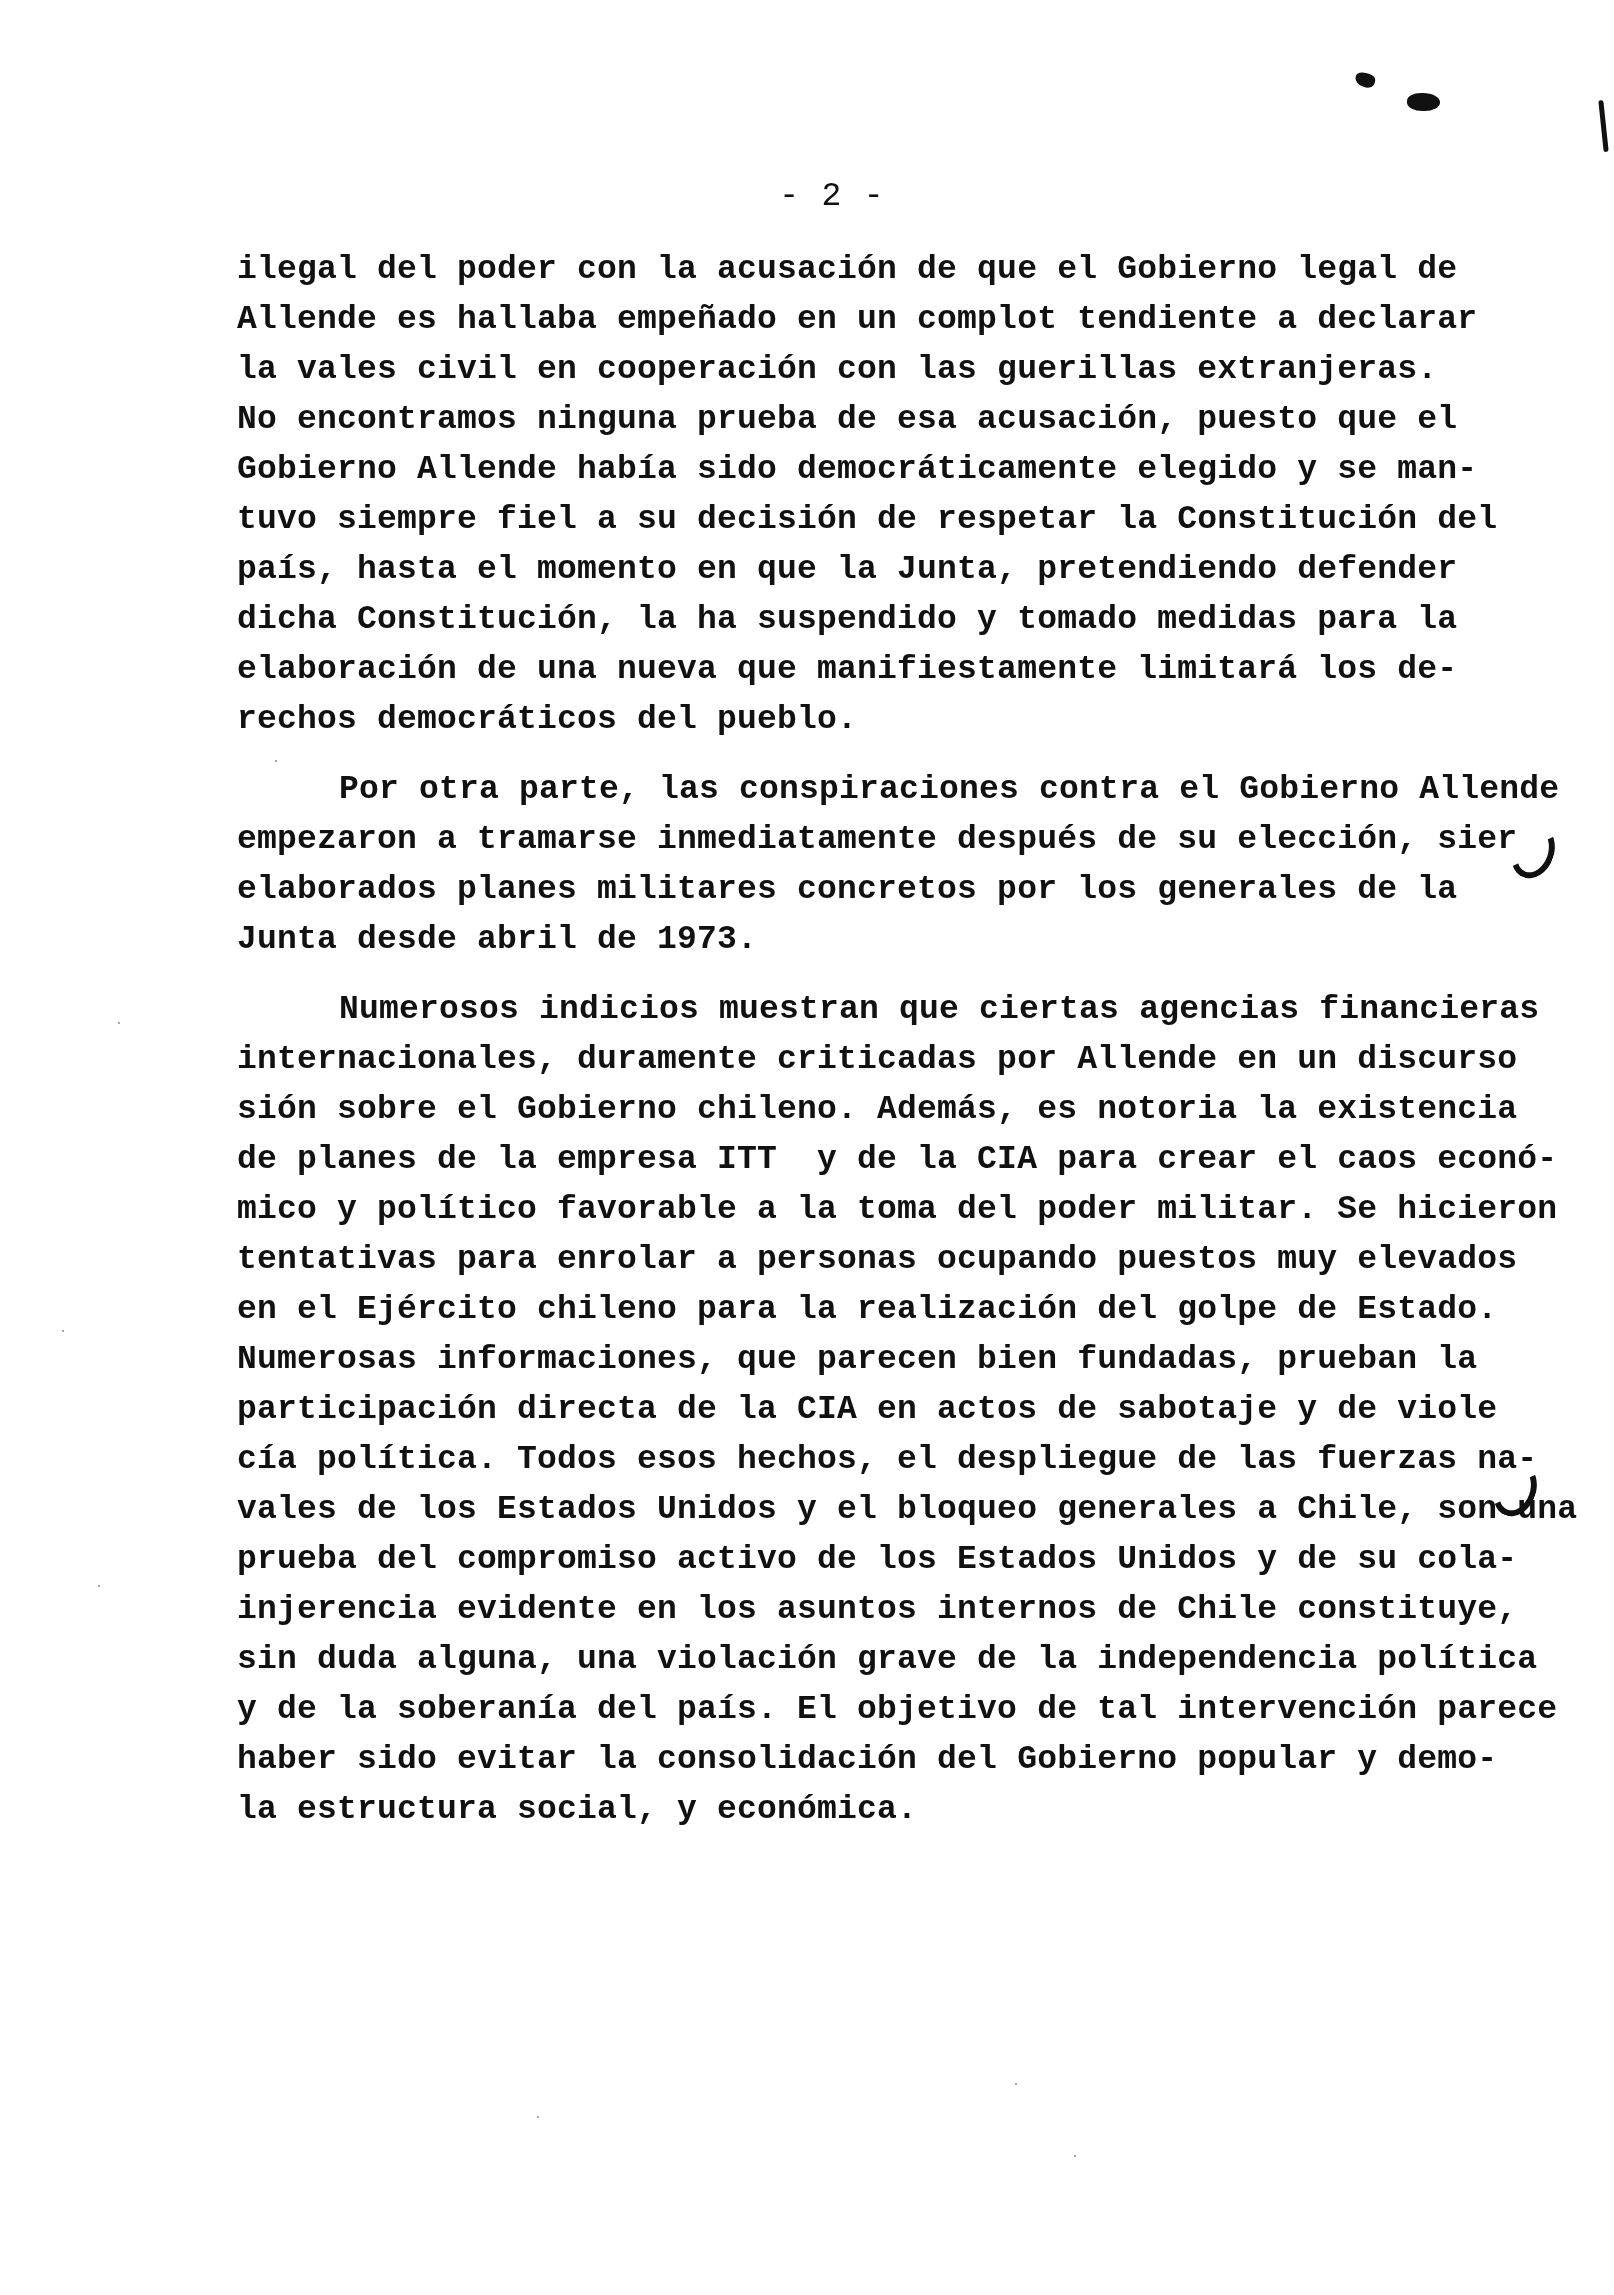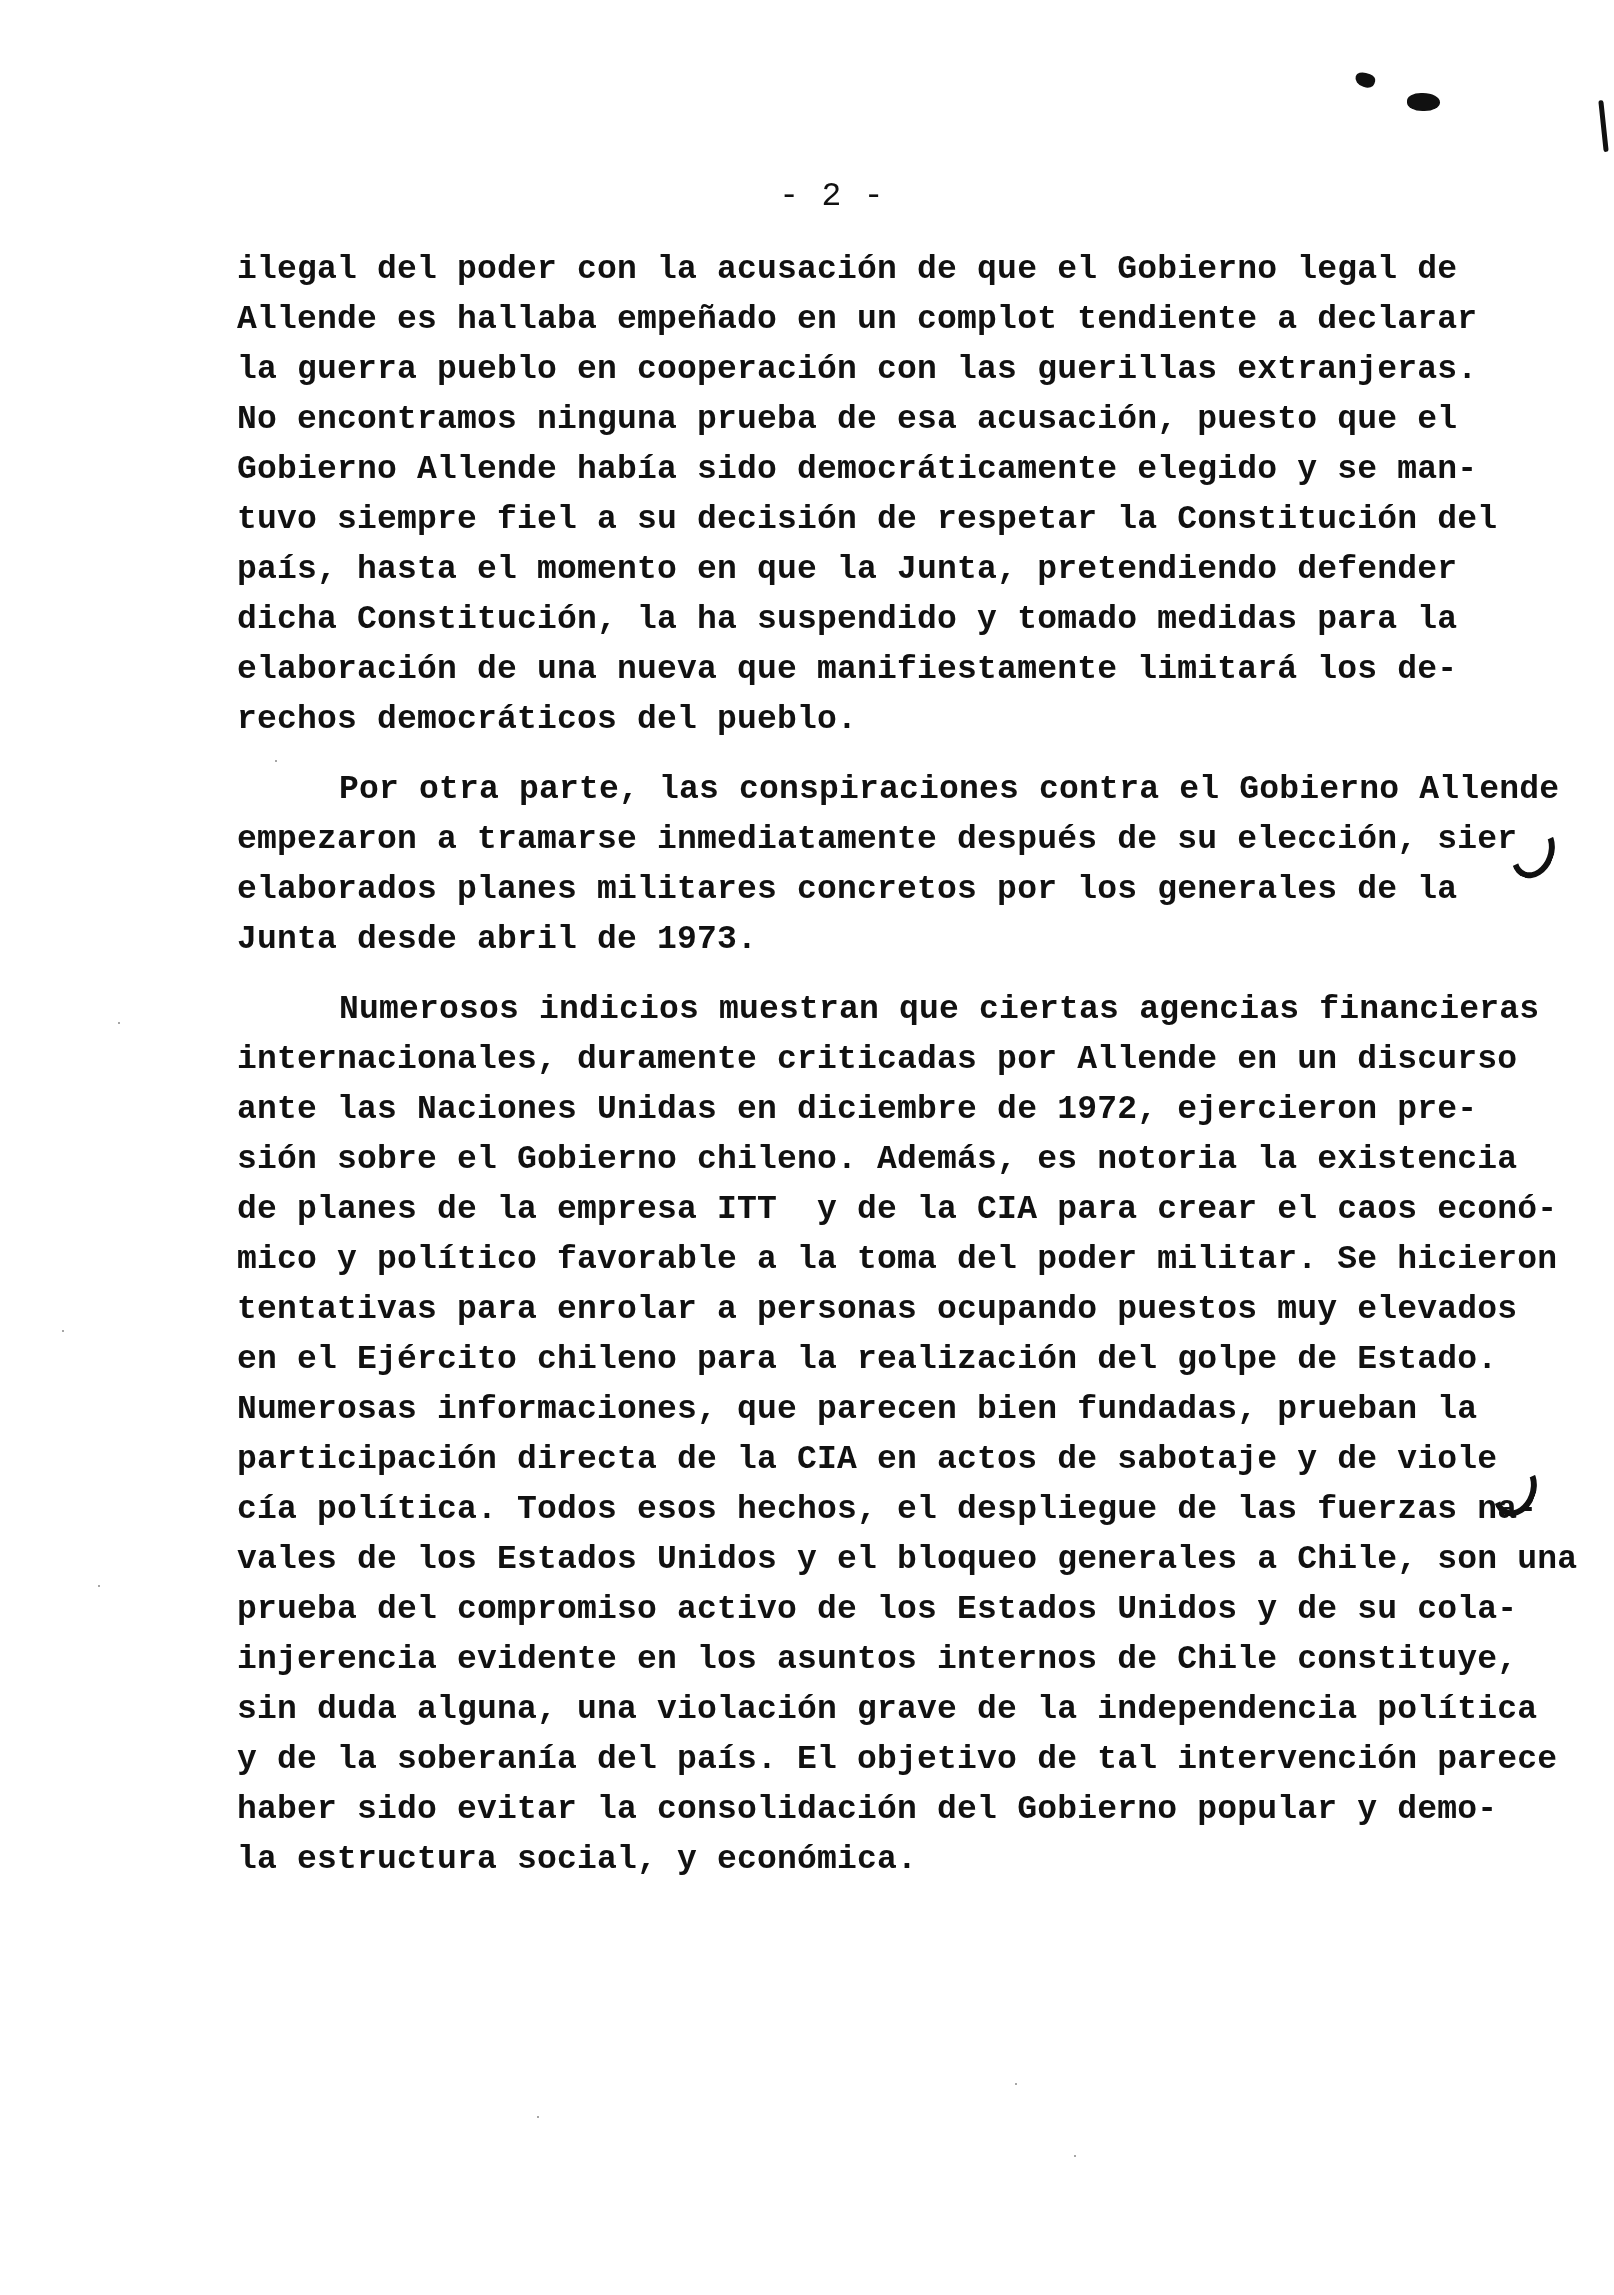--- a/index.html
+++ b/index.html
@@ -97,41 +97,40 @@
   <div class="mark mark-blob2"></div>
   <div class="mark mark-stroke"></div>
 
   <div class="page-number">- 2 -</div>
 
   <div class="body-text">
 
     <div class="para">
       <div class="line">ilegal del poder con la acusación de que el Gobierno legal de</div>
       <div class="line">Allende es hallaba empeñado en un complot tendiente a declarar</div>
-      <div class="line">la guerra pueblo en cooperación con las guerillas extranjeras.</div>
+      <div class="line">la vales civil en cooperación con las guerillas extranjeras.</div>
       <div class="line">No encontramos ninguna prueba de esa acusación, puesto que el</div>
       <div class="line">Gobierno Allende había sido democráticamente elegido y se man-</div>
       <div class="line">tuvo siempre fiel a su decisión de respetar la Constitución del</div>
       <div class="line">país, hasta el momento en que la Junta, pretendiendo defender</div>
       <div class="line">dicha Constitución, la ha suspendido y tomado medidas para la</div>
       <div class="line">elaboración de una nueva que manifiestamente limitará los de-</div>
       <div class="line">rechos democráticos del pueblo.</div>
     </div>
 
     <div class="para">
       <div class="line indent">Por otra parte, las conspiraciones contra el Gobierno Allende</div>
       <div class="line">empezaron a tramarse inmediatamente después de su elección, sier</div>
       <div class="line">elaborados planes militares concretos por los generales de la</div>
       <div class="line">Junta desde abril de 1973.</div>
     </div>
 
     <div class="para">
       <div class="line indent">Numerosos indicios muestran que ciertas agencias financieras</div>
       <div class="line">internacionales, duramente criticadas por Allende en un discurso</div>
-      <div class="line">ante las Naciones Unidas en diciembre de 1972, ejercieron pre-</div>
       <div class="line">sión sobre el Gobierno chileno. Además, es notoria la existencia</div>
       <div class="line">de planes de la empresa ITT  y de la CIA para crear el caos econó-</div>
       <div class="line">mico y político favorable a la toma del poder militar. Se hicieron</div>
       <div class="line">tentativas para enrolar a personas ocupando puestos muy elevados</div>
       <div class="line">en el Ejército chileno para la realización del golpe de Estado.</div>
       <div class="line">Numerosas informaciones, que parecen bien fundadas, prueban la</div>
       <div class="line">participación directa de la CIA en actos de sabotaje y de viole</div>
       <div class="line">cía política. Todos esos hechos, el despliegue de las fuerzas na-</div>
       <div class="line">vales de los Estados Unidos y el bloqueo generales a Chile, son una</div>
       <div class="line">prueba del compromiso activo de los Estados Unidos y de su cola-</div>

